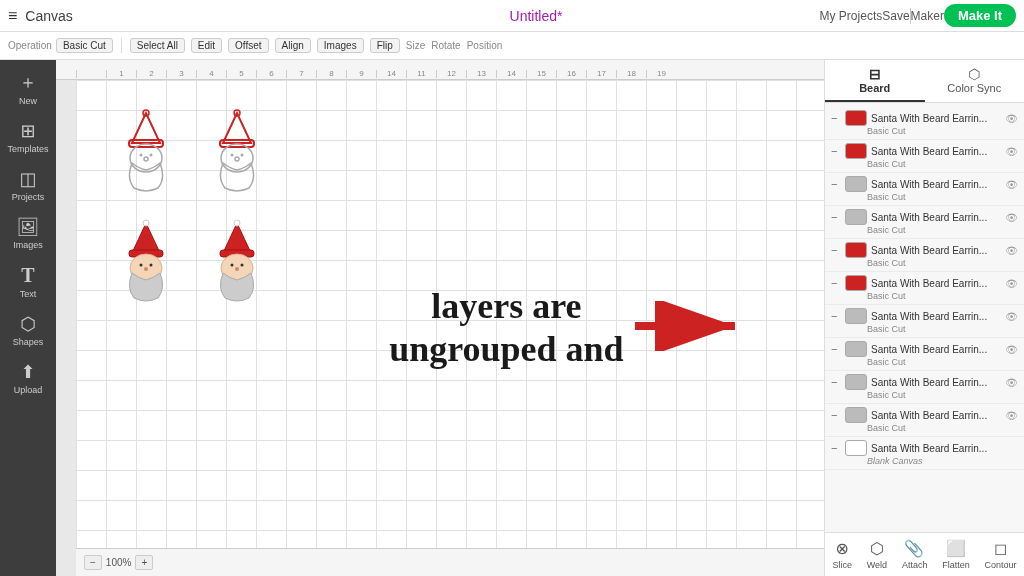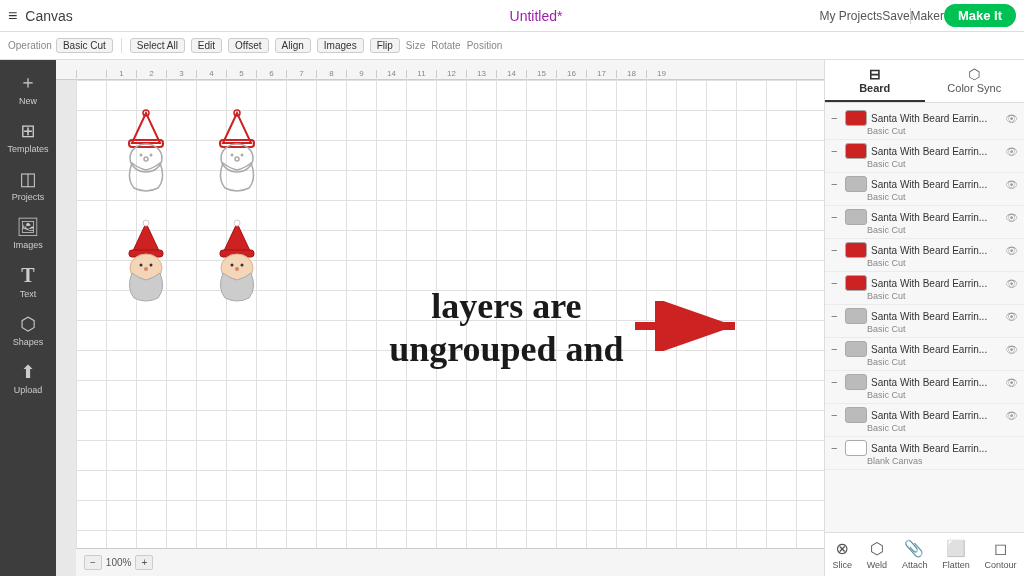--- a/index.html
+++ b/index.html
@@ -538,21 +538,21 @@
             <span style="font-size: 10px; color: rgb(153, 153, 153); cursor: pointer;">👁</span>
           </div>
           <div style="font-size: 9px; color: rgb(136, 136, 136); padding-left: 36px;">Basic Cut</div>
         </div>
         <div style="padding: 3px 6px; border-bottom: 1px solid rgb(235, 235, 235); cursor: pointer; font-size: 10px; color: rgb(51, 51, 51);">
           <div style="display: flex; align-items: center; gap: 4px;">
             <span style="font-size: 11px; color: rgb(102, 102, 102); width: 10px;">−</span>
             <div style="width: 22px; height: 16px; border-radius: 3px; background: rgb(255, 255, 255); border: 1px solid rgb(170, 170, 170); flex-shrink: 0;"></div>
             <span style="flex: 1 1 0%; overflow: hidden; text-overflow: ellipsis; white-space: nowrap; font-size: 10px;">Santa With Beard Earrin...</span>
           </div>
-          <div style="font-size: 9px; color: rgb(136, 136, 136); padding-left: 36px;">Blank Canvas</div>
+          <div style="font-size: 9px; color: rgb(136, 136, 136); padding-left: 36px; font-style: italic;">Blank Canvas</div>
         </div>
       </div>
 
     <div id="right-panel-bottom">
       <div class="rp-action">
         <span class="rp-action-icon">⊗</span>
         <span>Slice</span>
       </div>
       <div class="rp-action">
         <span class="rp-action-icon">⬡</span>

